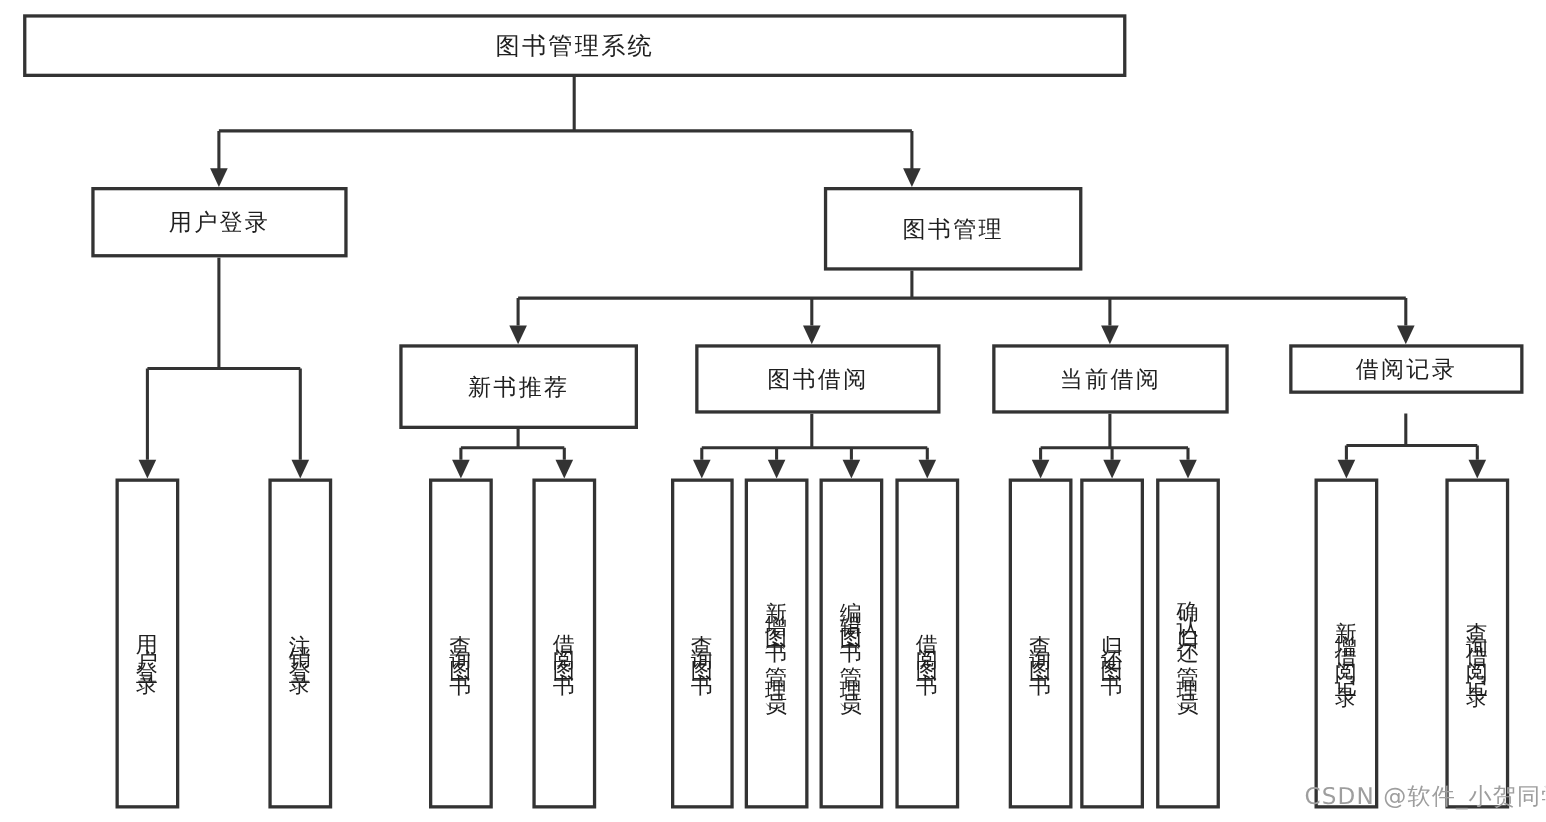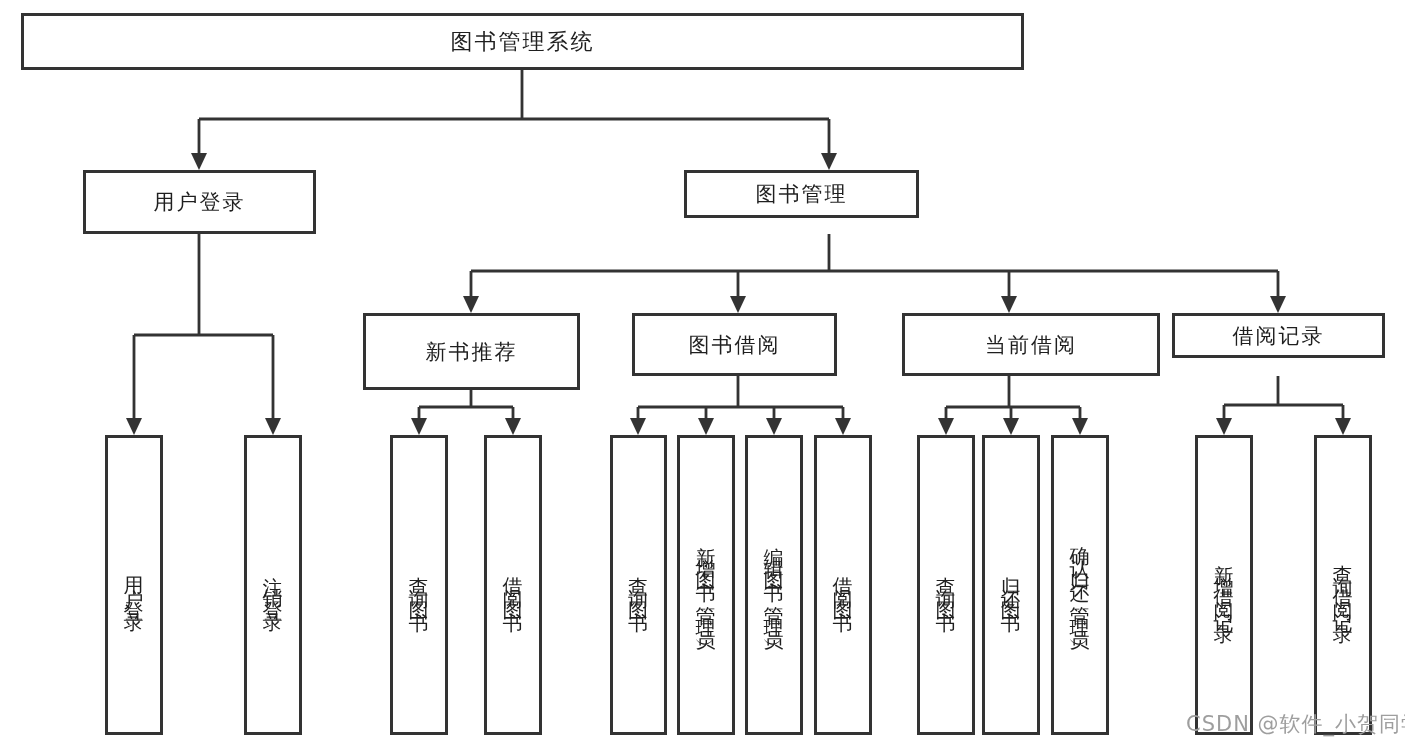--- a/index.html
+++ b/index.html
@@ -100,31 +100,31 @@
     </g>
   </svg>
 
   <div class="node hnode root-node" style="left:21px; top:13px; width:1003px; height:57px;">
     <span>图书管理系统</span>
   </div>
 
   <div class="node hnode" style="left:83px; top:170px; width:233px; height:64px;">
     <span>用户登录</span>
   </div>
-  <div class="node hnode" style="left:684px; top:170px; width:235px; height:48px;">
+  <div class="node hnode" style="left:749px; top:170px; width:235px; height:76px;">
     <span>图书管理</span>
   </div>
 
   <div class="node hnode" style="left:363px; top:313px; width:217px; height:77px;">
     <span>新书推荐</span>
   </div>
-  <div class="node hnode" style="left:632px; top:313px; width:205px; height:63px;">
+  <div class="node hnode" style="left:632px; top:313px; width:223px; height:63px;">
     <span>图书借阅</span>
   </div>
-  <div class="node hnode" style="left:902px; top:313px; width:258px; height:63px;">
+  <div class="node hnode" style="left:902px; top:313px; width:215px; height:63px;">
     <span>当前借阅</span>
   </div>
   <div class="node hnode" style="left:1172px; top:313px; width:213px; height:45px;">
     <span>借阅记录</span>
   </div>
 
   <div class="node vnode" style="left:105px; top:435px; width:58px; height:300px;">
     <span>用户登录</span>
   </div>
   <div class="node vnode" style="left:244px; top:435px; width:58px; height:300px;">

